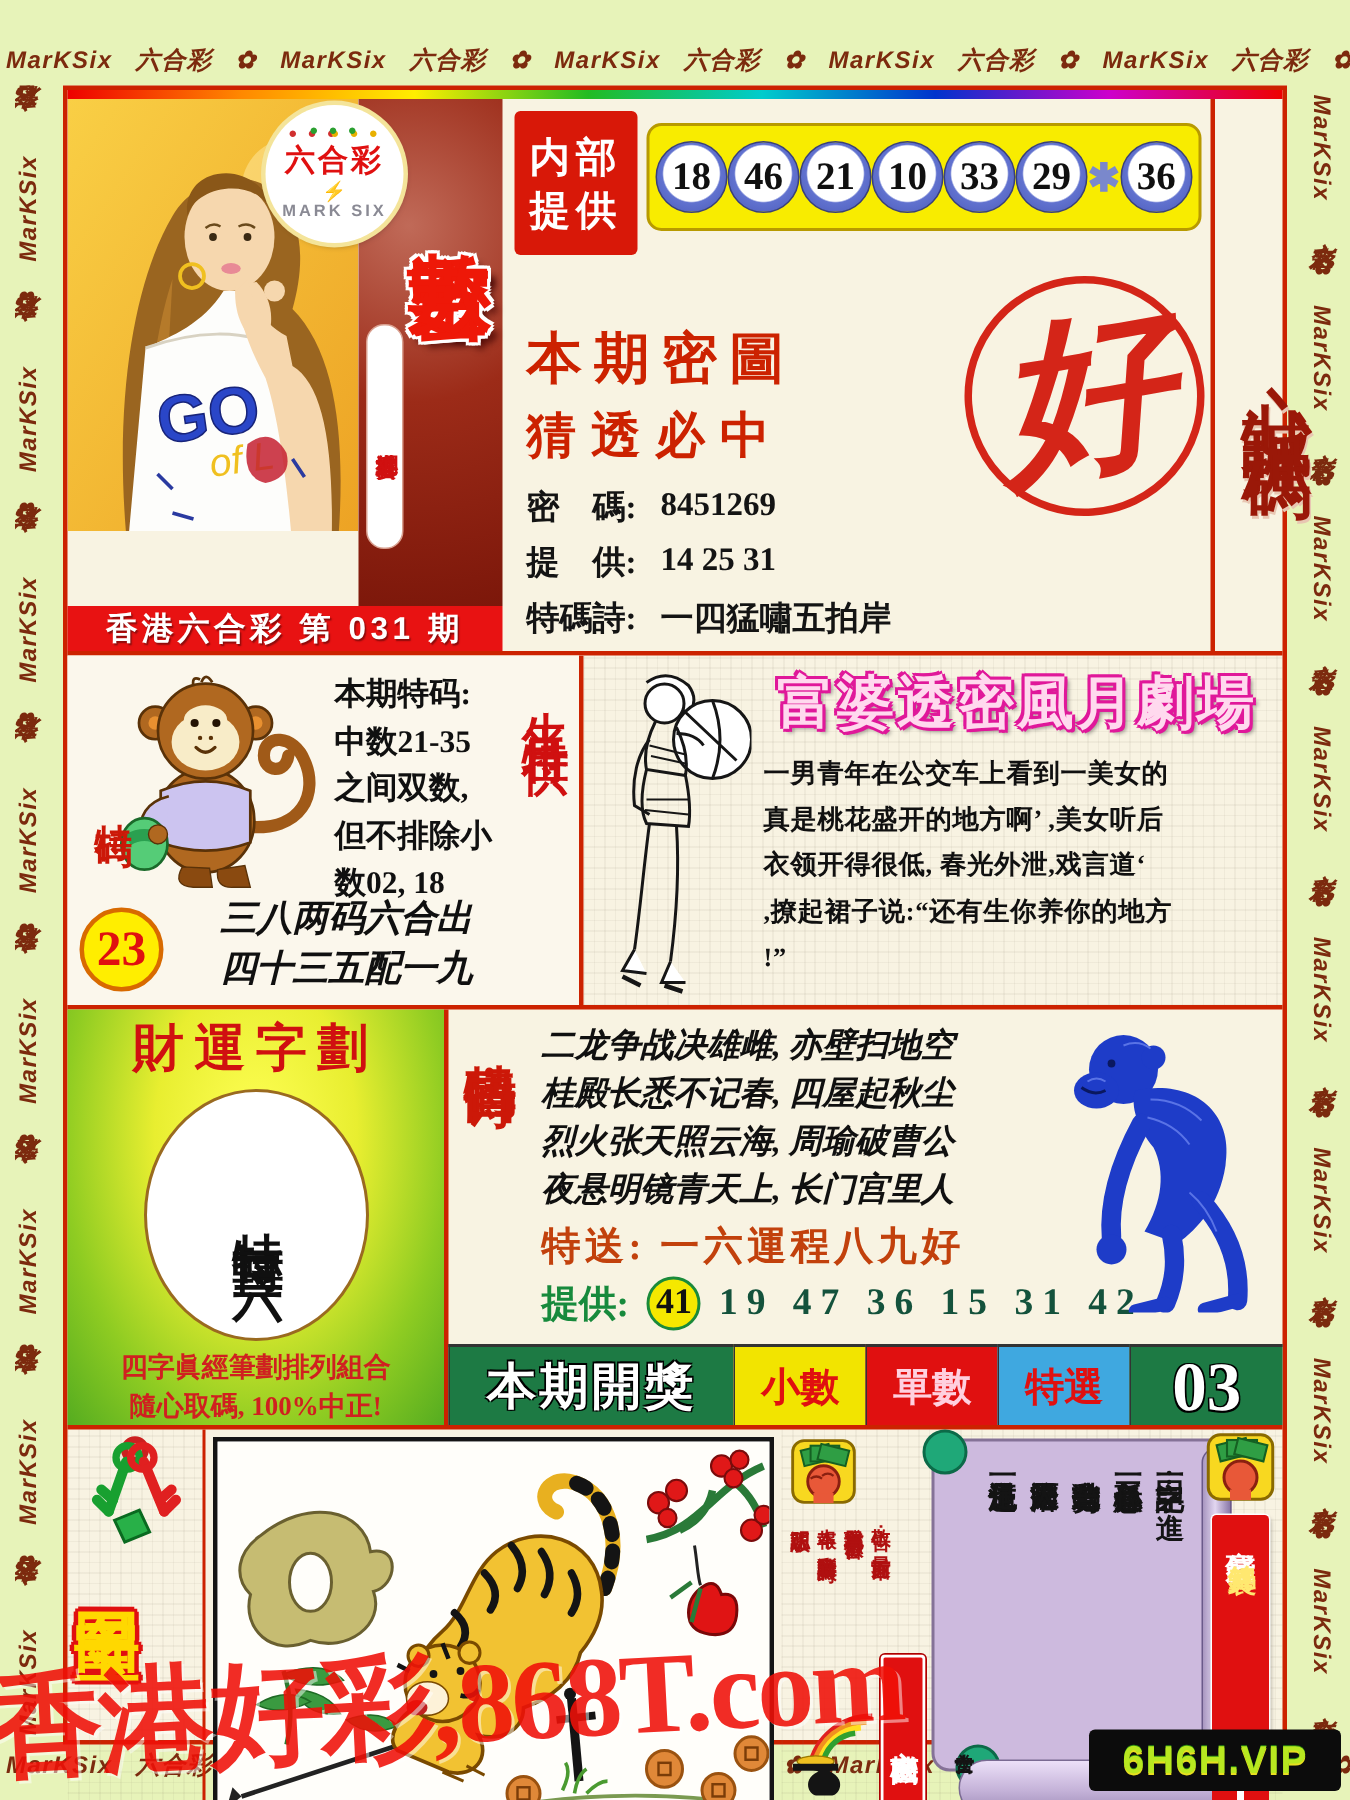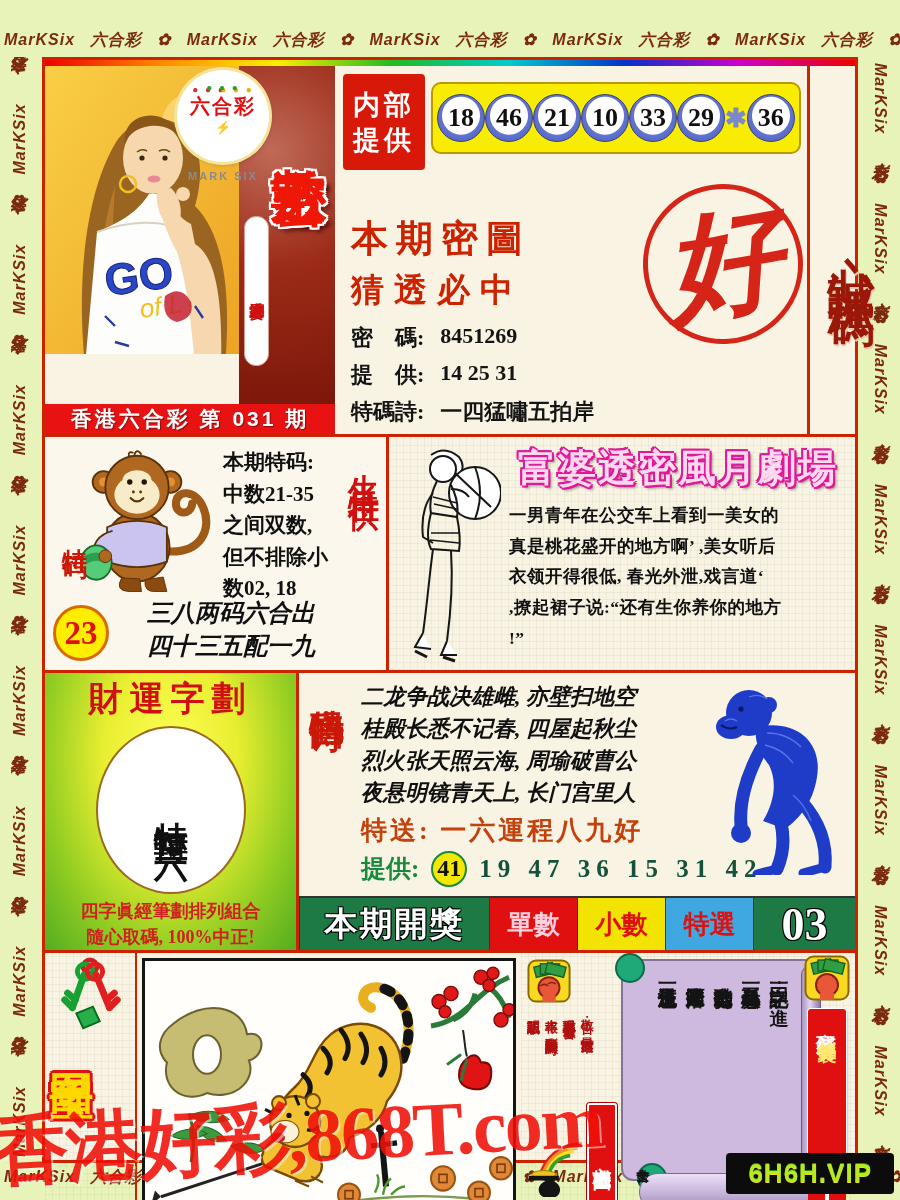--- a/index.html
+++ b/index.html
@@ -37,21 +37,21 @@
   .title-chars { position:absolute; right:2px; top:58px; font-size:56px; line-height:1.22;
      font-weight:900; color:#ee1808; font-family:"Liberation Serif",serif;
      text-shadow:2px 0 #fff,-2px 0 #fff,0 2px #fff,0 -2px #fff,2px 2px #fff,-2px -2px #fff,2px -2px #fff,-2px 2px #fff,5px 5px 4px rgba(60,0,0,.55); }
   .site-strip { position:absolute; left:5px; top:150px; width:25px; height:150px; background:#fff;
      border-radius:12px; border:1px solid #d9a090; display:flex; align-items:center; justify-content:center;
      font-size:15px; font-weight:700; color:#d01010; }
   .logo { position:absolute; left:-62px; top:4px; width:92px; height:92px; background:#fff; border-radius:50%;
      box-shadow:0 0 0 3px #f4e49a, 1px 2px 4px rgba(0,0,0,.35); text-align:center; z-index:5; }
   .logo .dots { padding-top:12px; letter-spacing:2px; font-size:10px; }
   .logo .cn { color:#e01010; font-weight:900; font-size:20px; letter-spacing:2px; }
-  .logo .en { color:#8a8a94; font-weight:700; font-size:11px; letter-spacing:2px;margin-top:35px; }
+  .logo .en { color:#8a8a94; font-weight:700; font-size:11px; letter-spacing:2px; }
   .logo .bolt { color:#f0b000; font-size:13px; }
   .issue-bar { flex:0 0 30px; background:#e81212; color:#fff; font-weight:700; font-size:21px;
      letter-spacing:3px; display:flex; align-items:center; justify-content:center;
      text-shadow:1px 1px 1px rgba(0,0,0,.4); }
   .s1-right { flex:1; display:flex; }
   .s1-main { flex:1; position:relative; }
   .provider-row { display:flex; padding:8px 6px 0 8px; height:114px; }
   .provider-box { flex:0 0 82px; background:#d81808; color:#fff; font-weight:900; font-size:27px;
      line-height:1.3; text-align:center; border-radius:4px; padding-top:14px; height:96px;
      font-family:"Liberation Serif",serif; letter-spacing:4px; }
@@ -416,22 +416,22 @@
           <g stroke="#8aa0ff" stroke-width="1.3" opacity=".55" fill="none">
             <path d="M70,58 q20,0 34,14 M68,70 q18,4 28,18 M52,22 q10,-4 18,2"></path>
             <path d="M28,46 q6,-4 12,0 M96,120 q12,10 18,26"></path>
           </g>
           <circle cx="44" cy="34" r="2.6" fill="#0a1860"></circle>
           <path d="M24,50 q8,6 16,2" stroke="#0a1860" stroke-width="2" fill="none"></path>
         </svg>
       </div>
       <div class="result-bar">
         <div class="rb-cell rb-title">本期開獎</div>
+        <div class="rb-cell rb-small">小數</div>
         <div class="rb-cell rb-odd">單數</div>
-        <div class="rb-cell rb-small">小數</div>
         <div class="rb-cell rb-spec">特選</div>
         <div class="rb-cell rb-val">03</div>
       </div>
     </div>
   </div>
 
   <div class="s5">
     <div class="t-left woven">
       <div>
         <svg width="64" height="76" viewBox="0 0 64 78">

